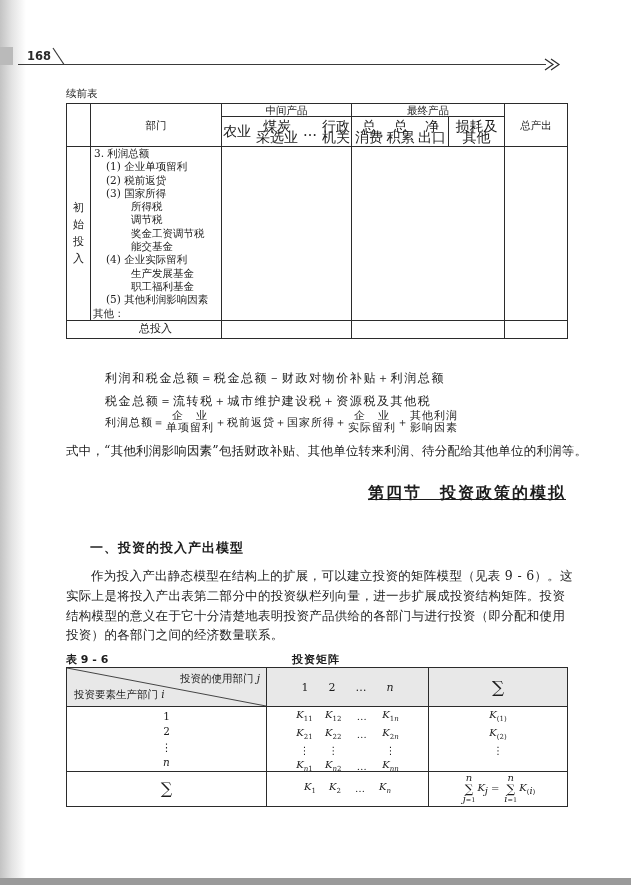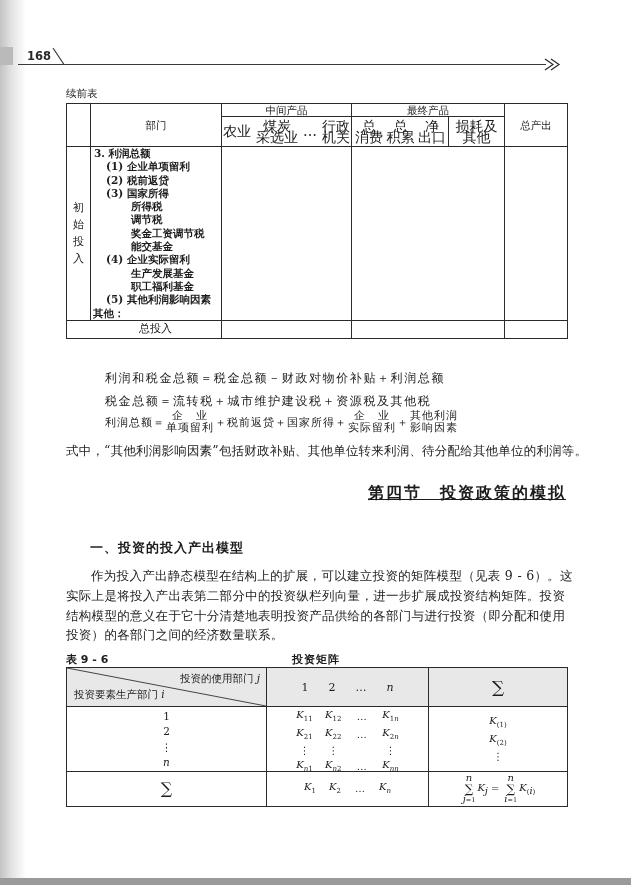--- a/index.html
+++ b/index.html
@@ -19,21 +19,21 @@
   #cont-label{left:66px;top:87px;font-size:10.5px;}
   
   #table1{left:66px;top:103px;width:500px;height:234px;border:1px solid #2b2b2b;font-size:10.5px;}
   .vline{position:absolute;width:1px;background:#2b2b2b;}
   .hline{position:absolute;height:1px;background:#2b2b2b;}
   .cell{position:absolute;display:flex;align-items:center;justify-content:center;text-align:center;line-height:1.15;}
   .subrow{position:absolute;display:flex;align-items:center;justify-content:space-between;}
   .vstack{display:flex;flex-direction:column;align-items:center;font-size:14px;line-height:10.8px;}
   #t1-side{left:0;top:42px;width:23px;height:174px;display:flex;flex-direction:column;align-items:center;justify-content:center;gap:2px;font-size:11px;position:absolute;}
   #t1-items{left:24px;top:43px;width:130px;position:absolute;}
-  .t1-line{font-size:10.5px;line-height:13.3px;white-space:nowrap;font-weight:bold;}
+  .t1-line{font-size:10.5px;line-height:13.3px;white-space:nowrap;}
   .lvl0{padding-left:3px;}
   .lvl1{padding-left:15px;}
   .lvl2{padding-left:40px;}
   .lvl3{padding-left:2px;}
   
   #rel-intro{left:91px;top:346px;font-size:12.5px;letter-spacing:.5px;}
   #rel-f1{left:105px;top:370px;font-size:12px;letter-spacing:1.6px;}
   #rel-f2{left:105px;top:393px;font-size:12px;letter-spacing:1.6px;}
   #rel-f3{left:105px;top:408px;height:28px;display:flex;align-items:center;font-size:11px;letter-spacing:1px;position:absolute;justify-content:flex-end;}
   .fstack{display:inline-flex;flex-direction:column;align-items:center;line-height:12px;margin:0 1px;text-align:center;}
@@ -57,21 +57,21 @@
   .spread{display:flex;justify-content:space-between;align-items:center;margin:0 auto;}
   #t2-colheads .spread{width:92px;font-size:11px;}
   #t2-sigma-head{position:absolute;left:362px;top:0;width:138px;height:38px;display:flex;align-items:center;justify-content:center;font-size:17px;}
   #t2-row-labels{position:absolute;left:0;top:40px;width:199px;height:62px;display:flex;flex-direction:column;justify-content:space-around;}
   .t2lab{text-align:center;font-size:10.5px;line-height:14px;}
   #t2-matrix{position:absolute;left:200px;top:40px;width:161px;height:62px;display:flex;flex-direction:column;justify-content:space-around;}
   .mrow{width:112px;}
   .mcell{display:inline-block;width:26px;text-align:center;font-size:10px;line-height:14px;}
   .mcell i, .t2lab i, sub i{font-family:"DejaVu Serif","Liberation Serif",serif;}
   .mcell sub,.fsum sub{font-size:7px;}
-  #t2-sums{position:absolute;left:362px;top:40px;width:138px;height:62px;display:flex;flex-direction:column;justify-content:center;}
+  #t2-sums{position:absolute;left:362px;top:40px;width:138px;height:62px;display:flex;flex-direction:column;justify-content:flex-start;}
   .t2sum{text-align:center;font-size:10px;line-height:14px;}
   #t2-sum-label{position:absolute;left:0;top:103px;width:199px;height:35px;display:flex;align-items:center;justify-content:center;font-size:16px;}
   #t2-sum-cells{position:absolute;left:200px;top:103px;width:161px;height:35px;display:flex;align-items:center;}
   #t2-sum-cells .spread{width:100px;}
   #t2-formula{position:absolute;left:362px;top:103px;width:138px;height:35px;display:flex;align-items:center;justify-content:center;font-size:10px;}
   .sigstack{display:inline-flex;flex-direction:column;align-items:center;line-height:1;margin:0 2px;}
   .sigstack .lim{font-size:6.5px;line-height:7px;}
   .sigstack .sig{font-size:12px;line-height:12px;}
   .fsum i{font-size:10px;}
   .feq{margin:0 3px;}

